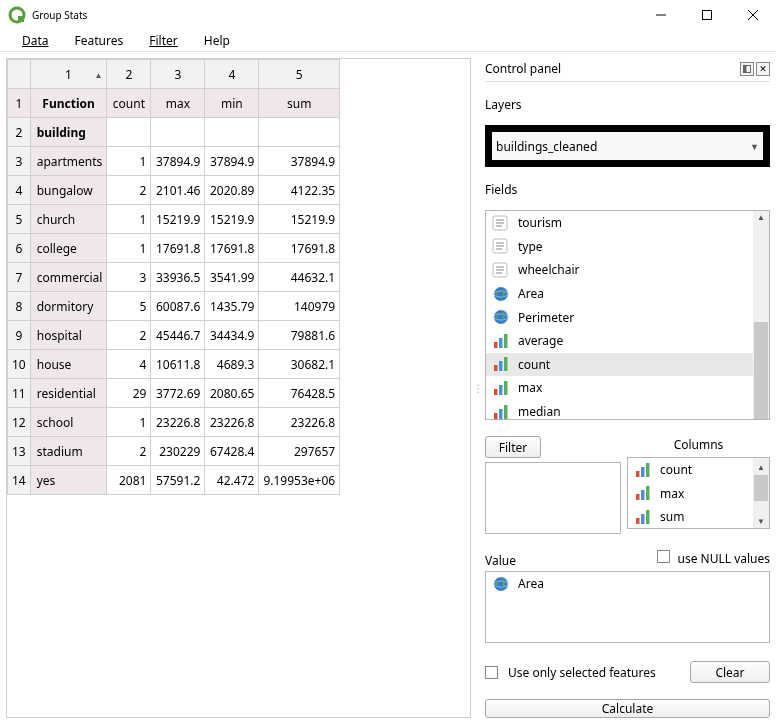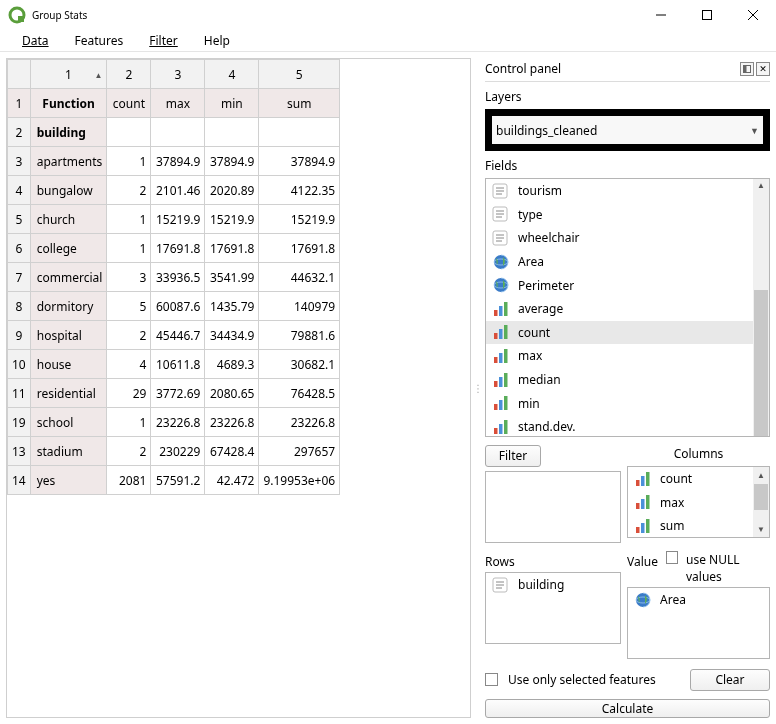--- a/index.html
+++ b/index.html
@@ -22,21 +22,21 @@
   table.data thead th { background:#f2f2f2; text-align:center; position:relative;}
   table.data thead tr:nth-child(2) th { background:#f0e8e8; }
   table.data tbody td.cat { background:#f0e8e8; text-align:left; padding-left:6px; }
   table.data tbody tr.header-row td.cat { font-weight:bold; }
   .col1 { width:72px; }
   .col2 { width:44px; }
   .col3 { width:54px; }
   .col4 { width:54px; }
   .col5 { width:78px; }
   .sort-ind { position:absolute; right:4px; top:50%; transform:translateY(-50%); font-size:8px; color:#555;}
-  .right { width:295px; padding:6px 6px 6px 4px; display:flex; flex-direction:column; gap:4px; }
+  .right { width:295px; padding:6px 6px 6px 4px; display:flex; flex-direction:column; gap:12px; }
   .panelhdr { display:flex; align-items:center; border-bottom:1px solid #dcdcdc; padding:2px 0 4px 0; }
   .panelhdr .lbl { flex:1; font-size:12px; }
   .panelhdr .hicon { width:14px; height:14px; border:1px solid #888; margin-left:2px; display:flex; align-items:center; justify-content:center; font-size:9px; background:#f5f5f5;}
   .section-lbl { font-size:12px; margin-top:2px;}
   .combo { border:7px solid #000000; background:#f8f8f8; height:20px; display:flex; align-items:center; padding:14px 4px; position:relative;}
   .combo .arrow { position:absolute; right:4px; font-size:9px; color:#555;}
   .listbox { border:1px solid #b5b5b5; background:#fff; position:relative; overflow:hidden;text-align:center;}
   .listbox .scrollbar { position:absolute; right:0; top:0; bottom:0; width:16px; background:#f0f0f0; display:flex; flex-direction:column; align-items:center;}
   .listbox .scrollbar .sbtn { height:16px; width:100%; background:#f0f0f0; display:flex; align-items:center; justify-content:center; font-size:8px; color:#555;}
   .listbox .scrollbar .thumb { width:14px; background:#c8c8c8; margin:1px;}
@@ -186,21 +186,21 @@
               </tr>
               <tr>
                 <td class="rownum">11</td>
                 <td class="cat col1">residential</td>
                 <td class="col2">29</td>
                 <td class="col3">3772.69</td>
                 <td class="col4">2080.65</td>
                 <td class="col5">76428.5</td>
               </tr>
               <tr>
-                <td class="rownum">19</td>
+                <td class="rownum">12</td>
                 <td class="cat col1">school</td>
                 <td class="col2">1</td>
                 <td class="col3">23226.8</td>
                 <td class="col4">23226.8</td>
                 <td class="col5">23226.8</td>
               </tr>
               <tr>
                 <td class="rownum">13</td>
                 <td class="cat col1">stadium</td>
                 <td class="col2">2</td>
@@ -418,38 +418,20 @@
               <div style="flex:1;">
                   <div class="thumb" style="height:26px;"></div>
                 </div>
               <div class="sbtn">▼</div>
             </div>
           </div>
         </div>
       </div>
 
       <div style="display:flex; gap:6px; margin-top:4px;">
-        <div style="width:136px;">
-          <div class="section-lbl">Rows</div>
-          <div class="listbox" style="height:72px; margin-top:2px;">
-            <div id="rows-inner">
-                <div class="field-item">
-                  <span class="icon-box">
-                    <svg width="18" height="18">
-                      <rect x="1" y="2" width="14" height="14" rx="2" fill="#fff" stroke="#bbb"></rect>
-                      <line x1="4" y1="6" x2="12" y2="6" stroke="#888"></line>
-                      <line x1="4" y1="9" x2="12" y2="9" stroke="#888"></line>
-                      <line x1="4" y1="12" x2="10" y2="12" stroke="#888"></line>
-                    </svg>
-                  </span>
-                  <span>building</span>
-                </div>
-              </div>
-          </div>
-        </div>
         <div style="flex:1;">
           <div class="valrow">
             <span class="section-lbl">Value</span>
             <span style="flex:1;"></span>
             <span class="checkbox"></span>
             <span>use NULL values</span>
           </div>
           <div class="listbox" style="height:72px; margin-top:2px;">
             <div id="value-inner">
                 <div class="field-item">

